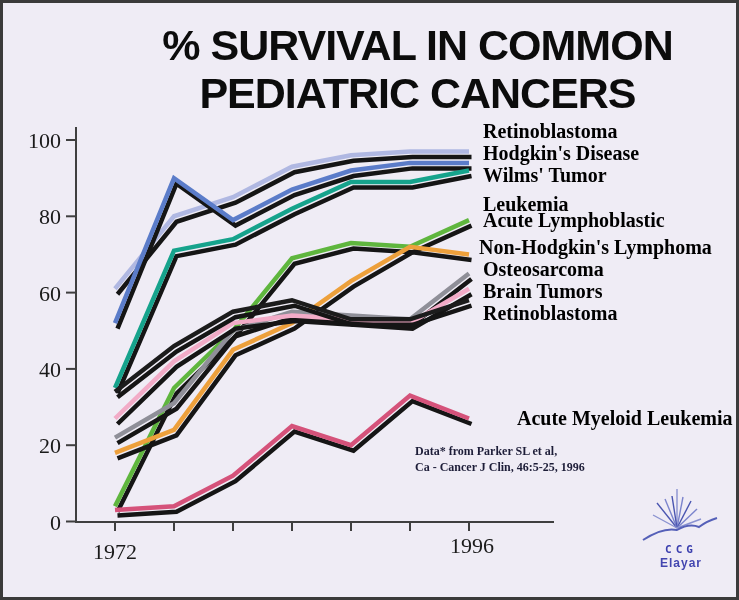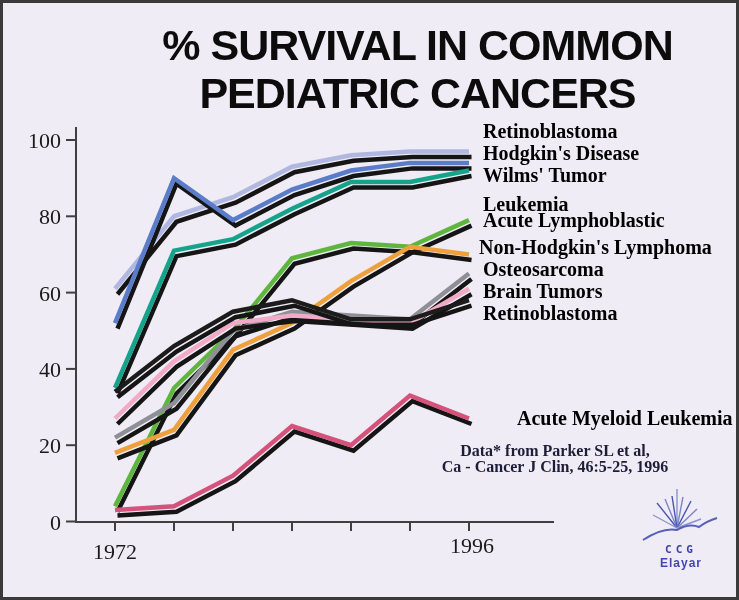--- a/index.html
+++ b/index.html
@@ -29,24 +29,24 @@
     font-family:"Liberation Serif", serif;
     font-weight:700;
     font-size:20px;
     line-height:21px;
     color:#000000;
     white-space:nowrap;
   }
   .legend-label.two-line{line-height:16px;white-space:nowrap;}
   .note{
     position:absolute;left:412px;top:440px;width:280px;
-    text-align:center;
+    text-align:left;
     font-family:"Liberation Serif", serif;
     font-weight:700;
-    font-size:16px;
+    font-size:12px;
     line-height:16px;
     color:#1d1d38;
   }
   .logo{
     position:absolute;left:628px;top:484px;width:100px;height:100px;
     text-align:center;
   }
   .logo-text{
     position:absolute;left:0;top:56px;width:100%;
     font-family:"DejaVu Sans Mono", monospace;

